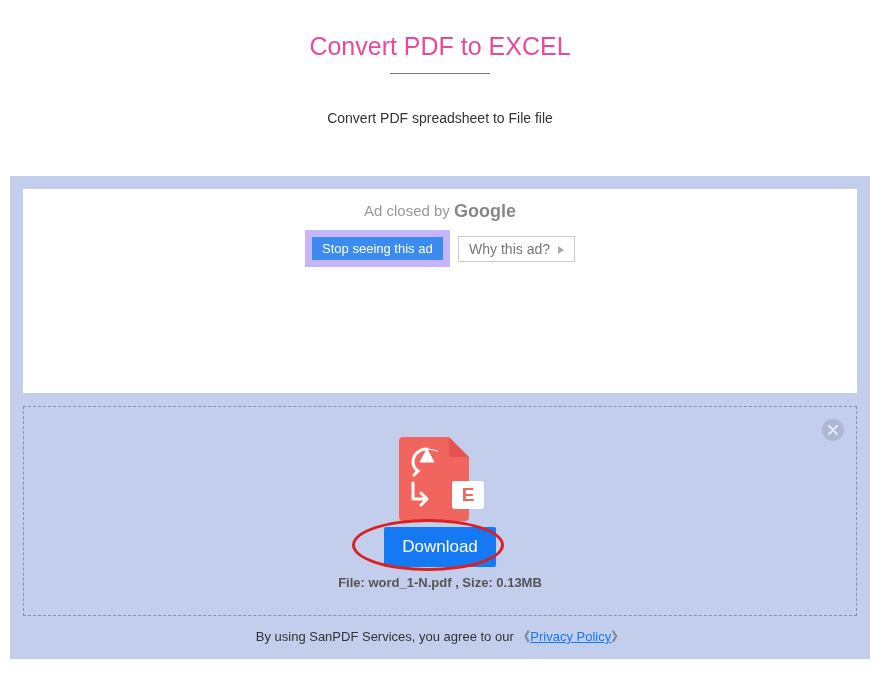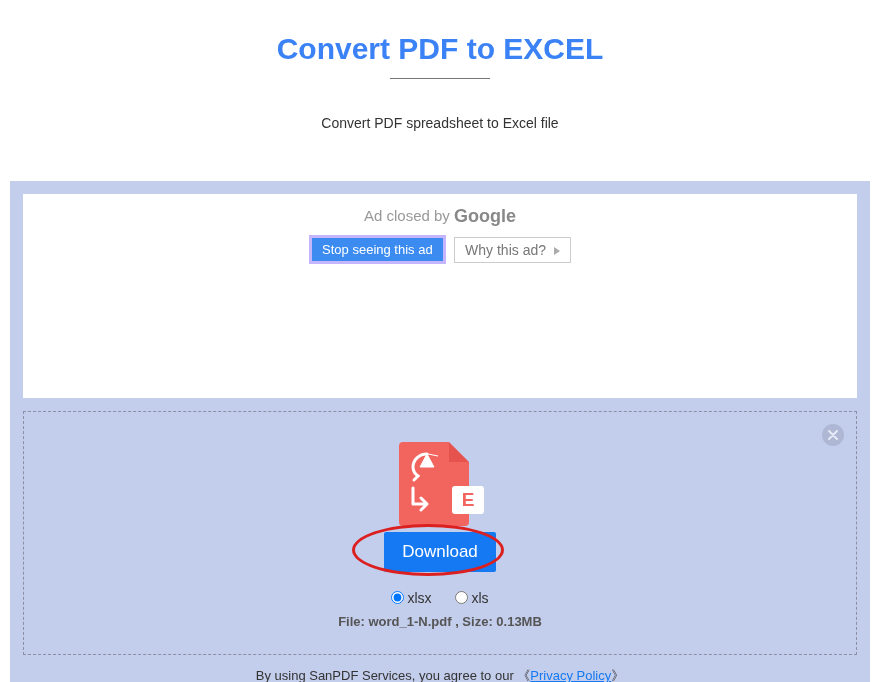--- a/index.html
+++ b/index.html
@@ -1,26 +1,26 @@
 <!DOCTYPE html>
 <html><head>
   <meta charset="utf-8">
   <style>
     * { box-sizing: border-box; margin: 0; padding: 0; }
     body { font-family: Arial, Helvetica, sans-serif; background: #fff; width: 880px; height: 682px; overflow: hidden; }
     .header { text-align: center; padding-top: 32px; }
-    .title { font-size: 30px; font-weight: bold; color: #3b82f6; display: inline-block; padding-bottom: 10px; }
+    .title { font-size: 25px; font-weight: normal; color: #ec4899; display: inline-block; padding-bottom: 10px; }
     .title-underline { width: 100px; height: 1px; background: #777; margin: 0 auto; margin-top: 2px; }
     .subtitle { font-size: 14px; color: #333; margin-top: 36px; }
     .panel { background: #c3cdec; margin: 50px 10px 0 10px; padding: 13px; }
     .ad-area { background: #fff; text-align: center; padding: 12px 0 0 0; height: 204px; }
     .ad-closed { font-size: 15px; color: #999; }
     .ad-closed .google { font-weight: bold; font-size: 18px; color: #888; vertical-align: -1px; }
     .ad-btn-row { margin-top: 8px; }
-    .ad-btn-stop { display: inline-block; background: #3b8bf0; color: #fff; font-size: 13px; padding: 4px 10px; border: 3px solid #c4b5fd; vertical-align: middle; cursor: pointer; }
+    .ad-btn-stop { display: inline-block; background: #3b8bf0; color: #fff; font-size: 13px; padding: 4px 10px; border: 7px solid #c4b5fd; vertical-align: middle; cursor: pointer; }
     .ad-btn-why { display: inline-block; background: #fff; color: #777; font-size: 14px; padding: 4px 10px; border: 1px solid #ccc; margin-left: 4px; vertical-align: middle; cursor: pointer; }
     .play-icon { display: inline-block; width: 0; height: 0; border-left: 6px solid #aaa; border-top: 4px solid transparent; border-bottom: 4px solid transparent; margin-left: 4px; vertical-align: 0px; }
     .dropzone { position: relative; border: 1px dashed #8a8fa6; margin-top: 13px; text-align: center; padding: 30px 0 25px 0; }
     .close-circle { position: absolute; top: 12px; right: 12px; width: 22px; height: 22px; border-radius: 50%; background: #aeb7d3; display: flex; align-items: center; justify-content: center; cursor: pointer; }
     .close-x { color: #e6eaf6; }
     .icon-stack { position: relative; width: 82px; height: 90px; margin: 0 auto; }
     .file-body { width: 70px; height: 84px; background: #f2655f; border-radius: 4px; position: absolute; left: 0; top: 0; }
     .file-fold { position: absolute; top: 0; right: 12px; width: 0; height: 0; border-top: 20px solid #c3cdec; border-left: 20px solid #e6534e; }
     .excel-overlay { position: absolute; right: -3px; bottom: 18px; width: 32px; height: 28px; background: #fff; border-radius: 3px; display: flex; align-items: center; justify-content: center; color: #f2655f; font-weight: bold; font-size: 19px; }
     .file-svg { position: absolute; left: 6px; top: 6px; }
@@ -34,21 +34,21 @@
     .footer { text-align: center; font-size: 13px; color: #333; margin-top: 12px; }
     .footer .angle { color: #333; }
     .footer a { color: #1479f2; text-decoration: underline; }
   </style>
 </head>
 <body>
 
 <div class="header">
   <div class="title">Convert PDF to EXCEL</div>
   <div class="title-underline"></div>
-  <div class="subtitle">Convert PDF spreadsheet to Excel file</div>
+  <div class="subtitle">Convert PDF spreadsheet to File file</div>
 </div>
 
 <div class="panel">
   <div class="ad-area">
     <div class="ad-closed">
       <span>Ad closed by </span><span class="google">Google</span>
     </div>
     <div class="ad-btn-row">
       <span class="ad-btn-stop">Stop seeing this ad</span>
       <span class="ad-btn-why">
@@ -74,24 +74,20 @@
         <path d="M8 40 L8 56 L20 56 M16 50 L22 56 L16 62" fill="none" stroke="#fff" stroke-width="3" stroke-linecap="round" stroke-linejoin="round"></path>
       </svg>
       <div class="excel-overlay">E</div>
     </div>
 
     <div class="download-wrap">
       <div class="ellipse"></div>
       <button class="download-btn">Download</button>
     </div>
 
-    <div class="radio-row">
-      <label><input type="radio" name="fmt" checked="" style=""><span>xlsx</span></label>
-      <label><input type="radio" name="fmt" style=""><span>xls</span></label>
-    </div>
 
     <div class="file-info">File: word_1-N.pdf , Size: 0.13MB</div>
   </div>
 
   <div class="footer">
     <span>By using SanPDF Services, you agree to our </span>
     <span class="angle">《</span><a href="#">Privacy Policy</a><span class="angle">》</span>
   </div>
 </div>
 

